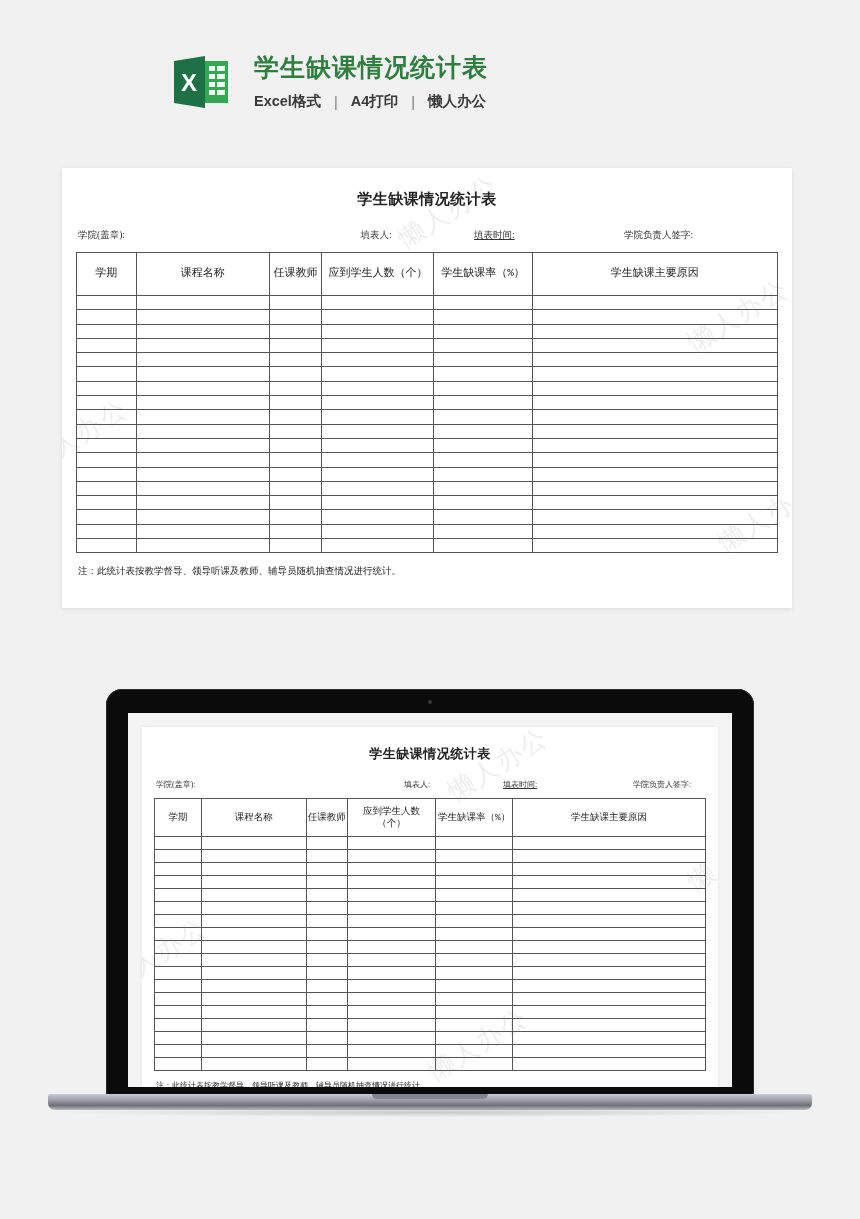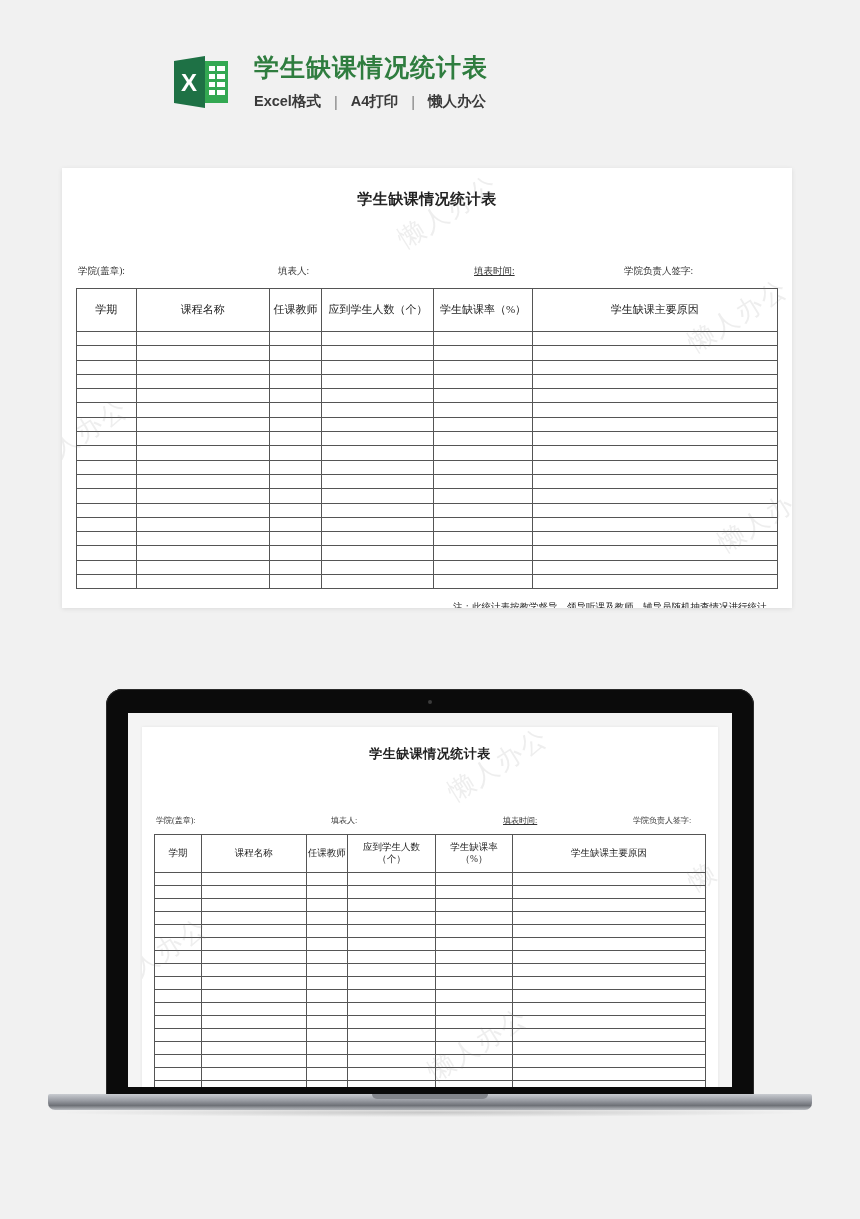--- a/index.html
+++ b/index.html
@@ -86,32 +86,33 @@
     color: #222;
     letter-spacing: 0.5px;
     padding: 6px 0 20px 0;
   }
   .meta-row {
     display: flex;
     font-size: 9.5px;
     color: #333;
     padding: 0 2px 10px 2px;
   }
-  .meta-row .meta-item { white-space: nowrap; margin-top: 36px; }
+  .meta-row .meta-item { white-space: nowrap; }
   .meta-row .m0 { width: 200px; }
-  .meta-row .m1 { width: 196px; }
+  .meta-row .m1 { width: 196px; text-align: center; }
   .meta-row .m2 { width: 150px; text-decoration: underline; }
   .meta-row .m3 { flex: 1; }
 
   table.grid {
     width: 100%;
     border-collapse: collapse;
     table-layout: fixed;
     font-size: 10px;
     color: #1c1c1c;
+    font-family: Liberation Mono, monospace;
   }
   table.grid th, table.grid td {
     border: 1px solid #555;
     padding: 0;
     text-align: center;
     vertical-align: middle;
   }
   table.grid thead th {
     height: 38px;
     font-weight: normal;
@@ -119,21 +120,20 @@
     line-height: 1.2;
     padding: 2px 1px;
   }
   table.grid tbody td { height: 13.3px; }
 
   .note {
     font-size: 9.5px;
     color: #222;
     padding: 12px 2px 0 2px;
     white-space: nowrap;
-    text-align: right;
   }
 
   
   .wm {
     position: absolute;
     font-family: "Liberation Serif", serif;
     color: rgba(120,120,120,0.13);
     font-size: 26px;
     letter-spacing: 2px;
     transform: rotate(-32deg);

